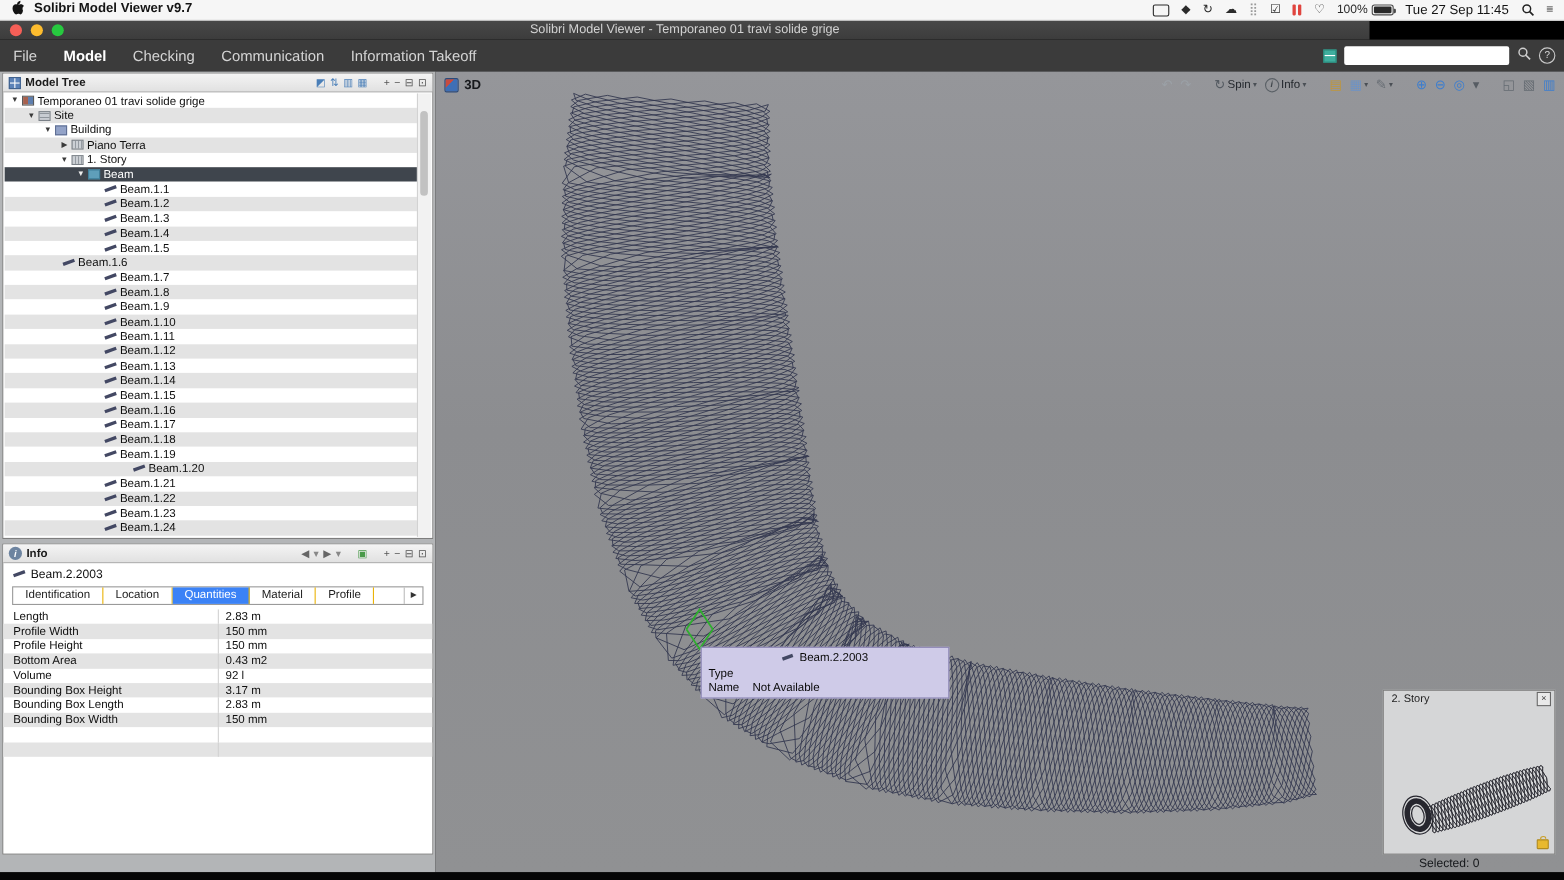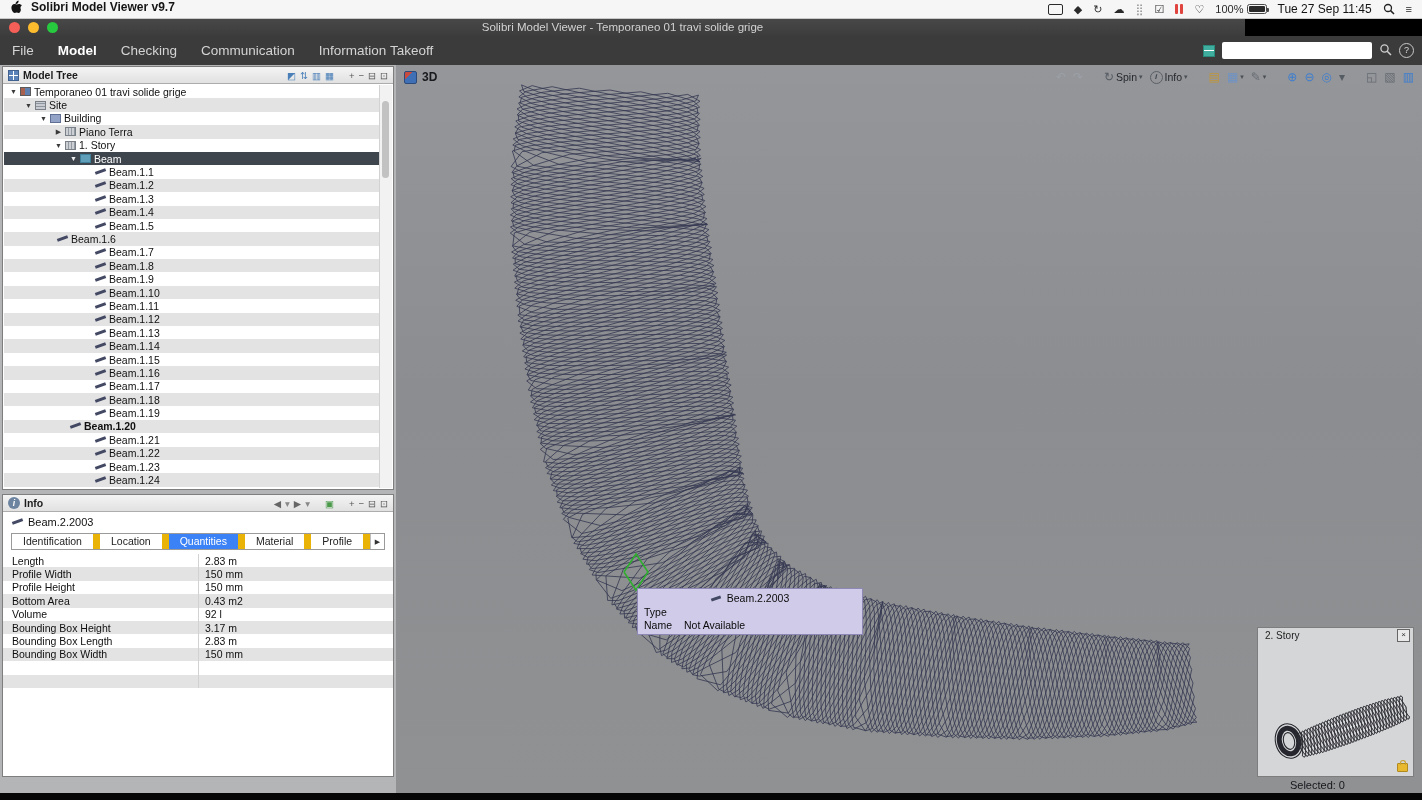--- a/index.html
+++ b/index.html
@@ -73,21 +73,21 @@
   .t-beam{border:none;height:10px}
   .t-beam::before{content:"";position:absolute;left:0;top:3px;width:11px;height:3px;background:#434863;transform:rotate(-20deg)}
   .tlabel{overflow:hidden}
   .mt-scroll{position:absolute;top:18px;right:1px;width:12px;bottom:1px;background:#f2f2f2;border-left:1px solid #d2d2d2}
   .mt-thumb{position:absolute;top:4%;left:2px;width:7px;height:19%;background:#c2c2c2;border-radius:4px}
   
   .obj-row{display:flex;align-items:center;height:20px;padding-left:8px;font-size:11px;color:#111}
   .obj-row .ticon{margin-right:5px}
   .tabbar{display:flex;align-items:stretch;height:17px;margin:1px 8px 0 8px;border:1px solid #9a9a9a;box-sizing:border-box;background:#fff}
   #info-tabs{display:flex}
-  .tab{padding:0 11px;font-size:10.5px;line-height:15px;color:#222;border-right:7px solid #eab308;cursor:default;white-space:nowrap}
+  .tab{padding:0 11px;font-size:10.5px;line-height:15px;color:#222;border-right:1px solid #eab308;cursor:default;white-space:nowrap}
   .tab.active{background:#3b82f6;color:#fff;font-weight:normal}
   .tab-spacer{flex:1}
   .tab-overflow{width:16px;text-align:center;font-size:7px;line-height:15px;color:#333;border-left:1px solid #bdbdbd;cursor:default}
   .ptable{margin-top:4px}
   .phead{display:flex;height:13px;font-size:10px;color:#333;border-bottom:1px solid #c9c9c9;align-items:center}
   .pcell{box-sizing:border-box;white-space:nowrap}
   .pname{width:195px;padding-left:9px}
   .pval{flex:1;padding-left:6px;border-left:1px solid #d2d2d2;height:100%;display:flex;align-items:center}
   .phead .pval{border-left:1px solid #d2d2d2}
   .prop-row{display:flex;height:13.4px;align-items:center;font-size:10.5px;color:#0f0f0f}
@@ -359,21 +359,21 @@
           <div class="tree-row alt" style="padding-left: 79px;">
             <span class="arrow"></span>
             <span class="ticon t-beam"></span>
             <span class="tlabel">Beam.1.18</span>
           </div>
           <div class="tree-row" style="padding-left: 79px;">
             <span class="arrow"></span>
             <span class="ticon t-beam"></span>
             <span class="tlabel">Beam.1.19</span>
           </div>
-          <div class="tree-row alt" style="padding-left: 54px; font-weight: bold;">
+          <div class="tree-row alt" style="padding-left: 105px;">
             <span class="arrow"></span>
             <span class="ticon t-beam"></span>
             <span class="tlabel">Beam.1.20</span>
           </div>
           <div class="tree-row" style="padding-left: 79px; text-align: right;">
             <span class="arrow"></span>
             <span class="ticon t-beam"></span>
             <span class="tlabel">Beam.1.21</span>
           </div>
           <div class="tree-row alt" style="padding-left: 79px;">

